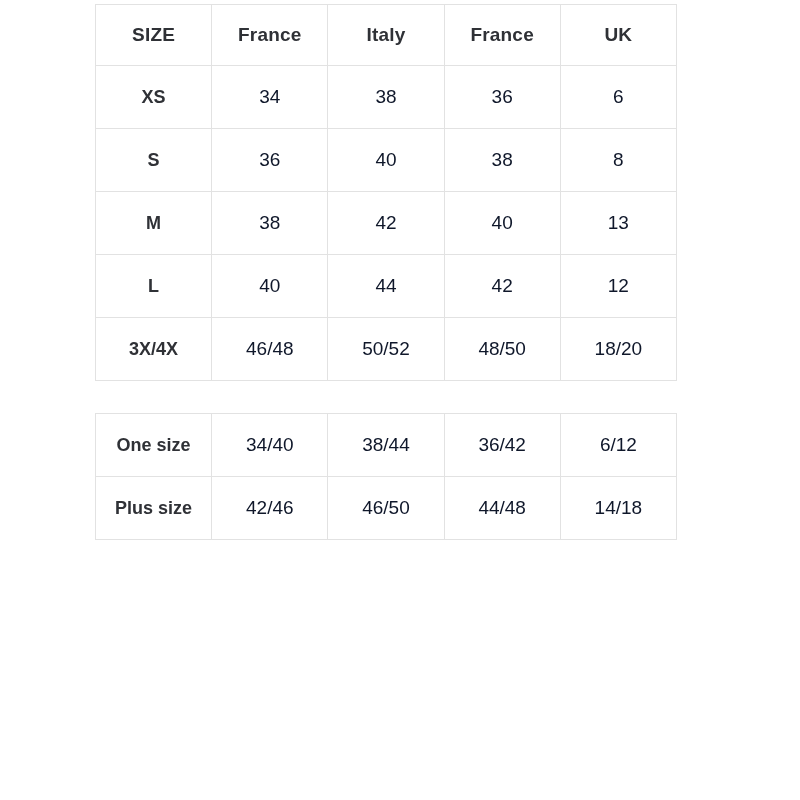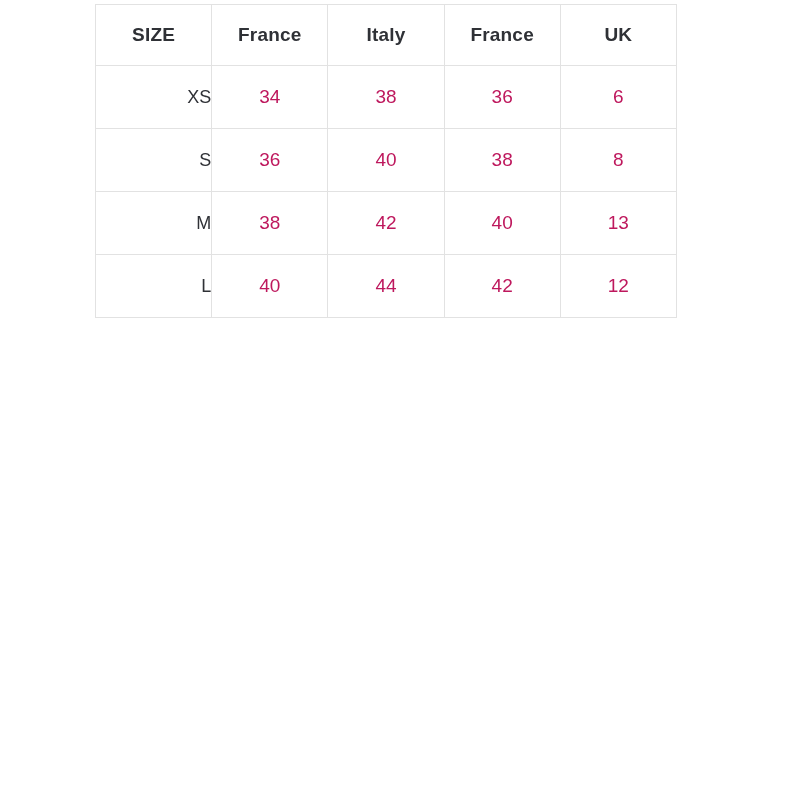--- a/index.html
+++ b/index.html
@@ -36,27 +36,26 @@
     height: 60px;
     font-size: 19px;
     font-weight: 700;
     color: #2f3136;
     letter-spacing: 0.2px;
   }
   td {
     height: 62px;
     font-size: 19px;
     font-weight: 400;
-    color: #be185d;
+    color: #0f172a;
   }
   td.row-label {
     font-size: 18px;
-    font-weight: 400;
+    font-weight: 700;
     color: #2f3136;
-    text-align: right;
   }
   .special-table {
     margin-top: 32px;
   }
 </style>
 </head>
 <body>
 
 <div class="size-chart-wrap">
 
@@ -90,17 +89,42 @@
         <td>40</td>
         <td>13</td>
       </tr>
       <tr>
         <td class="row-label">L</td>
         <td>40</td>
         <td>44</td>
         <td>42</td>
         <td>12</td>
       </tr>
+      <tr>
+        <td class="row-label">3X/4X</td>
+        <td>46/48</td>
+        <td>50/52</td>
+        <td>48/50</td>
+        <td>18/20</td>
+      </tr>
     </tbody>
   </table>
 
+  <table class="special-table">
+    <tbody>
+      <tr>
+        <td class="row-label">One size</td>
+        <td>34/40</td>
+        <td>38/44</td>
+        <td>36/42</td>
+        <td>6/12</td>
+      </tr>
+      <tr>
+        <td class="row-label">Plus size</td>
+        <td>42/46</td>
+        <td>46/50</td>
+        <td>44/48</td>
+        <td>14/18</td>
+      </tr>
+    </tbody>
+  </table>
 
 </div>
 
 </body></html>

